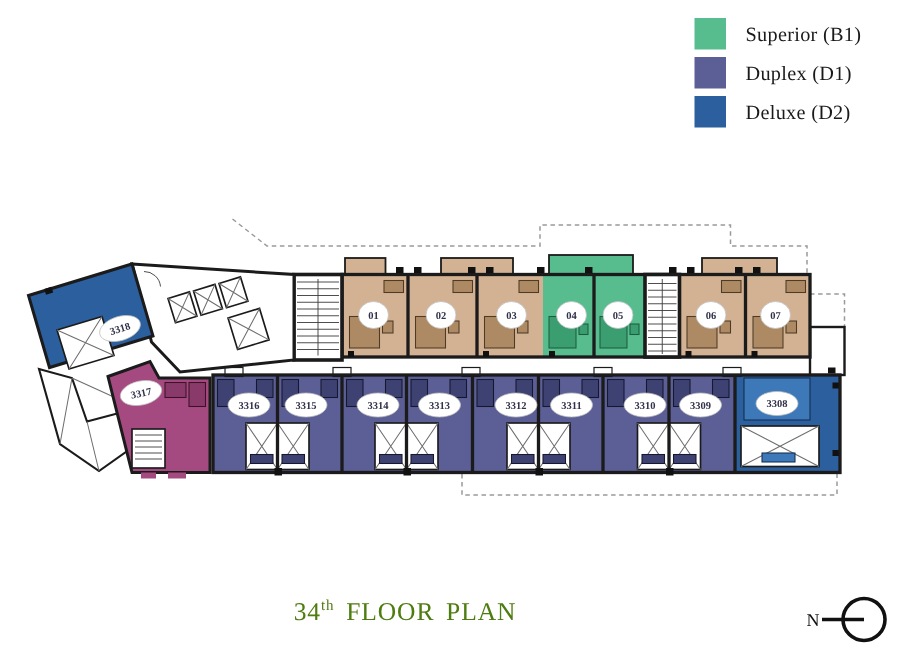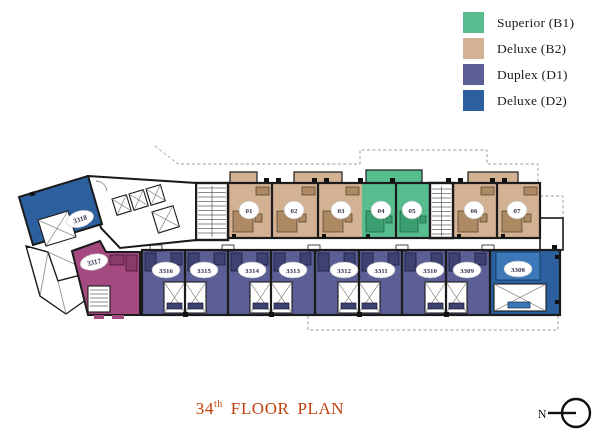--- a/index.html
+++ b/index.html
@@ -8,21 +8,21 @@
   .plan-svg{position:absolute;left:0;top:0;}
 
   
   .legend{position:absolute;left:441px;top:12px;display:flex;flex-direction:column;gap:5px;margin-left:22px;}
   .legend-row{display:flex;align-items:center;height:21px;}
   .swatch{width:21px;height:21px;flex:0 0 21px;}
   .legend-label{margin-left:13px;font-size:13.5px;color:#1a1a1a;letter-spacing:.2px;white-space:nowrap;}
 
   
   .title{position:absolute;left:150px;top:398px;width:240px;text-align:center;
-         font-size:17px;color:#c2410c;letter-spacing:.6px;word-spacing:3px;}
+         font-size:17px;color:#4d7c0f;letter-spacing:.6px;word-spacing:3px;}
   .title sup{font-size:10px;}
 
   
   .wall{fill:none;stroke:#1b1b1b;stroke-width:2.2;}
   .hair{fill:none;stroke:#3a3a3a;stroke-width:.6;}
   .dashed{fill:none;stroke:#9a9a9a;stroke-width:1;stroke-dasharray:3 2.4;}
   .white-fill{fill:#ffffff;}
   .tan{fill:#d2b293;}   .tan-dk{fill:#ad8a63;stroke:#4d3b26;stroke-width:.7;}
   .green{fill:#57bd8e;} .green-dk{fill:#3a9e71;stroke:#1e5c40;stroke-width:.7;}
   .slate{fill:#5b5f95;} .slate-dk{fill:#3e4272;stroke:#16182e;stroke-width:.7;}
@@ -319,24 +319,20 @@
     <text class="compass-n" x="542" y="417.5">N</text>
   </g>
 </svg>
 
 <div class="legend">
   <div class="legend-row">
     <div class="swatch" style="background-color: rgb(87, 189, 142);"></div>
     <span class="legend-label">Superior (B1)</span>
   </div>
   <div class="legend-row">
-    <div class="swatch" style="background-color: rgb(210, 178, 147);"></div>
-    <span class="legend-label">Deluxe (B2)</span>
-  </div>
-  <div class="legend-row">
     <div class="swatch" style="background-color: rgb(91, 95, 149);"></div>
     <span class="legend-label">Duplex (D1)</span>
   </div>
   <div class="legend-row">
     <div class="swatch" style="background-color: rgb(43, 95, 158);"></div>
     <span class="legend-label">Deluxe (D2)</span>
   </div>
 </div>
 
 <div class="title">

